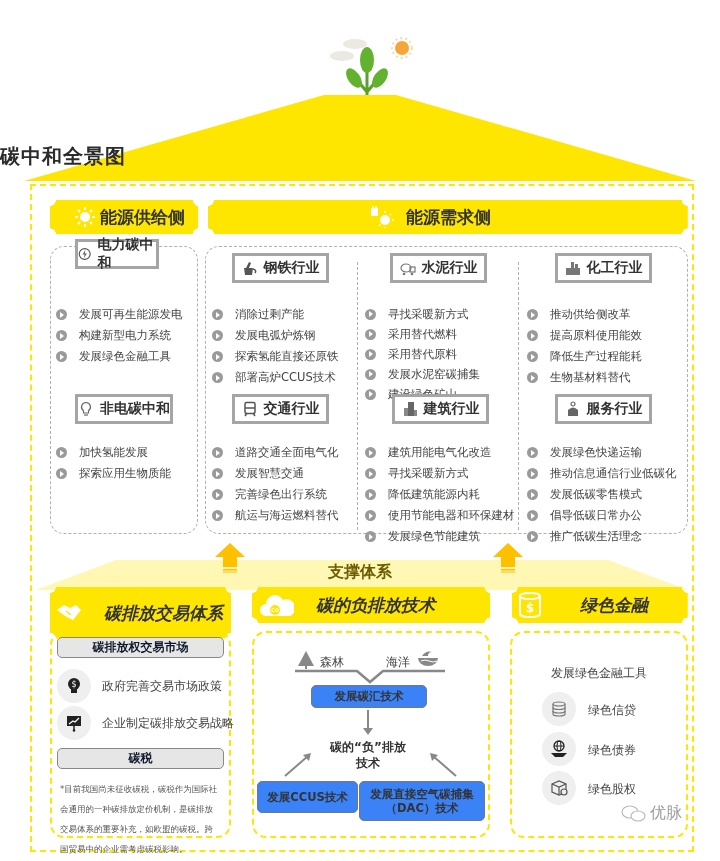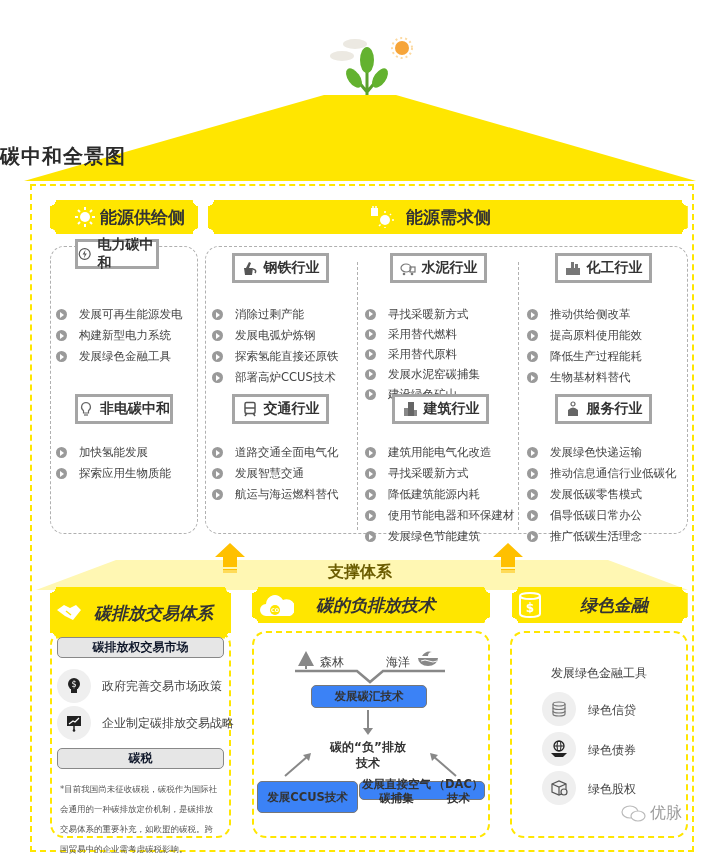--- a/index.html
+++ b/index.html
@@ -244,20 +244,24 @@
   <span>交通行业</span>
 </div>
 <ul class="abs items" style="left:212px;top:430px;">
   <li>
       <span class="bullet"></span>
       <span>道路交通全面电气化</span>
     </li>
   <li>
       <span class="bullet"></span>
       <span>发展智慧交通</span>
+    </li>
+  <li>
+      <span class="bullet"></span>
+      <span>完善绿色出行系统</span>
     </li>
   <li>
       <span class="bullet"></span>
       <span>航运与海运燃料替代</span>
     </li>
 </ul>
 
 <div class="abs cat-box" style="left:392px;top:394px;width:97px;">
   <svg class="ico" viewBox="0 0 16 16">
       <rect x="6" y="1" width="6" height="14" fill="#666"></rect>
@@ -328,21 +332,21 @@
   <rect x="8" y="26" width="14" height="1.5" fill="#ffc000"></rect>
     <rect x="8" y="28.5" width="14" height="1" fill="#ffc000"></rect>
 </svg>
 <svg class="abs up-arrow" style="left:493px;top:543px" viewBox="0 0 30 30">
   <polygon points="15,0 30,14 22,14 22,24 8,24 8,14 0,14" fill="#ffc000"></polygon>
   <rect x="8" y="26" width="14" height="1.5" fill="#ffc000"></rect>
     <rect x="8" y="28.5" width="14" height="1" fill="#ffc000"></rect>
 </svg>
 <div class="abs support-title">支撑体系</div>
 
-<div class="abs ticket italic" style="left:50px;top:587px;width:181px;height:52px;padding-left:6px;gap:12px;">
+<div class="abs ticket italic" style="left:50px;top:587px;width:181px;height:52px;padding-left:6px;gap:22px;">
   <svg width="26" height="22" viewBox="0 0 26 22">
       <path d="M1 8 L8 3 L14 6 L20 3 L25 8 L17 18 L9 14 Z" fill="#fff"></path>
       <path d="M10 9 L15 13" stroke="#ffe600" stroke-width="1.5"></path>
     </svg>
   <span class="lbl">碳排放交易体系</span>
 </div>
 <div class="abs ticket italic" style="left:252px;top:587px;width:238px;height:36px;padding-left:8px;gap:22px;">
   <svg width="34" height="26" viewBox="0 0 34 26">
       <path d="M6 24 A6 6 0 0 1 6 12 A9 9 0 0 1 23 8 A7 7 0 0 1 30 24 Z" fill="#fff"></path>
       <circle cx="15" cy="18" r="5" fill="#ffe600"></circle>
@@ -409,21 +413,21 @@
 </div>
 <svg class="abs" style="left:283px;top:752px" width="30" height="26" viewBox="0 0 30 26">
     <line x1="2" y1="24" x2="25" y2="4" stroke="#888" stroke-width="2"></line>
     <polygon points="28,1 20,3 26,9" fill="#888"></polygon>
   </svg>
 <svg class="abs" style="left:428px;top:752px" width="30" height="26" viewBox="0 0 30 26">
     <line x1="28" y1="24" x2="5" y2="4" stroke="#888" stroke-width="2"></line>
     <polygon points="2,1 10,3 4,9" fill="#888"></polygon>
   </svg>
 <div class="abs box-out" style="left:257px;top:781px;width:101px;height:32px;">发展CCUS技术</div>
-<div class="abs box-out" style="left:359px;top:781px;width:126px;height:19px;line-height:14px;justify-content:center;">
+<div class="abs box-out" style="left:359px;top:781px;width:126px;height:40px;flex-direction:column;line-height:14px;justify-content:center;">
   <span>发展直接空气碳捕集</span>
   <span>（DAC）技术</span>
 </div>
 
 <div class="abs yellow-dash" style="left:510px;top:631px;width:178px;height:207px;"></div>
 <div class="abs small-text" style="left:510px;width:178px;text-align:center;top:665px;">发展绿色金融工具</div>
 <div class="abs circle-ico" style="left:542px;top:692px;">
   <svg width="18" height="18" viewBox="0 0 18 18">
       <g fill="none" stroke="#777" stroke-width="1.2">
         <ellipse cx="9" cy="4" rx="6" ry="2"></ellipse>

